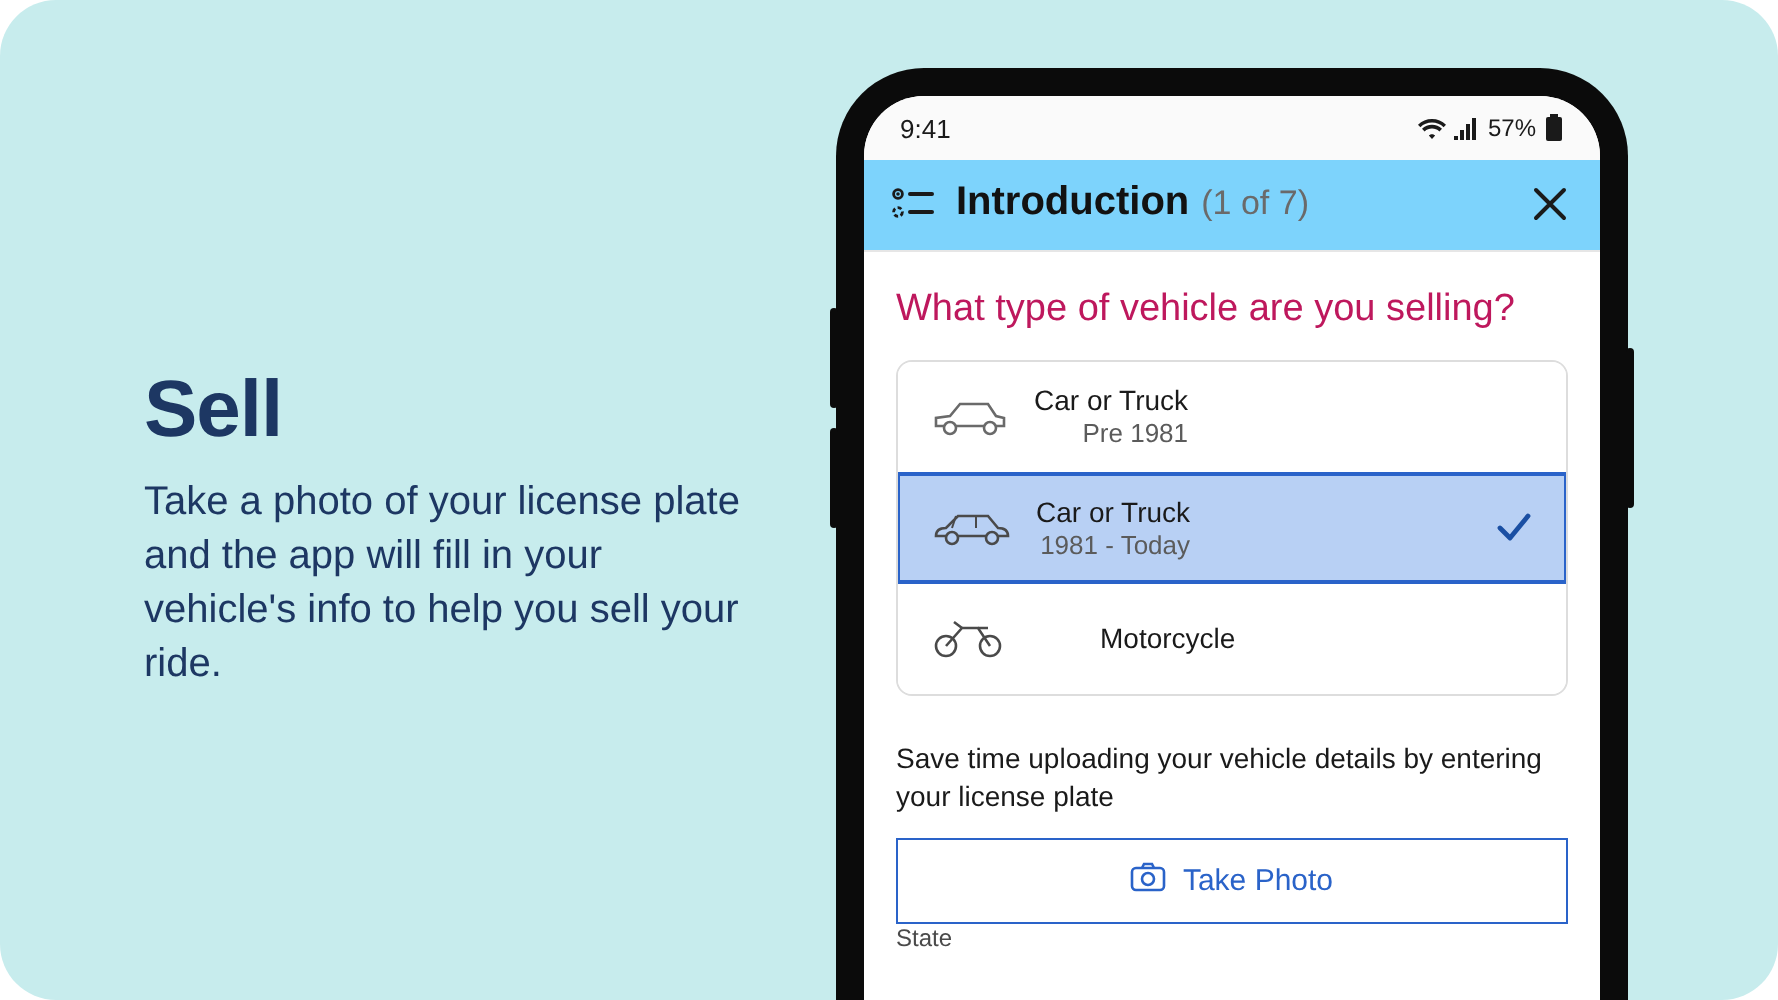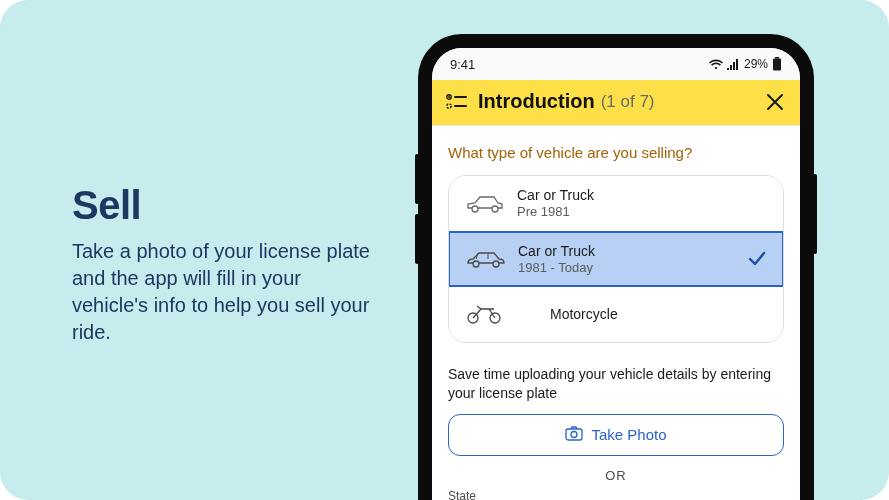--- a/index.html
+++ b/index.html
@@ -80,31 +80,31 @@
   color: #1a1a1a;
 }
 .status-time { font-weight: 500; }
 .status-right { margin-left: auto; display: flex; align-items: center; gap: 4px; font-size: 12px; }
 .wifi-icon, .signal-icon, .battery-icon { display:inline-flex; align-items:center; }
 
 .screen-header {
   display: flex;
   align-items: center;
   padding: 10px 16px 12px 14px;
-  background: #fde047;
+  background: #7dd3fc;
   border-bottom: 1px solid #e6e6e6;
 }
 .list-icon { width: 22px; height: 18px; margin-right: 10px; }
 .header-title { font-size: 20px; font-weight: 700; color: #121212; }
 .header-step { font-size: 17px; font-weight: 400; color: #6a6a6a; margin-left: 6px; }
 .close-icon { margin-left: auto; width: 18px; height: 18px; }
 
 .content { padding: 18px 16px 0 16px; flex: 1; background:#fff; }
-.question { font-size: 15px; color: #a16207; margin-bottom: 14px; }
-.vehicle-group { border: 1px solid #ddd; border-radius: 18px; overflow: hidden; }
+.question { font-size: 19px; color: #be185d; margin-bottom: 14px; }
+.vehicle-group { border: 1px solid #ddd; border-radius: 8px; overflow: hidden; text-align: right; }
 .vehicle-option {
   display: flex;
   align-items: center;
   padding: 10px 14px;
   min-height: 56px;
   border-bottom: 1px solid #e4e4e4;
   background: #fff;
 }
 .vehicle-option:last-child { border-bottom: none; gap: 33px; }
 .vehicle-option.selected { background: #b8d0f4; border: 2px solid #2a63c9; margin:-1px; position:relative; z-index:1; }
@@ -112,21 +112,21 @@
 .vehicle-text { margin-left: 8px; }
 .vehicle-title { font-size: 14px; color: #1a1a1a; line-height:1.2; }
 .vehicle-sub { font-size: 13px; color: #5b5b5b; line-height:1.2; }
 .check-icon { margin-left: auto; width: 22px; height: 22px; }
 .tip { font-size: 14px; color: #1a1a1a; line-height: 1.3; margin: 22px 0 12px 0; }
 .take-photo-btn {
   width: 100%;
   border: 1.5px solid #2a63c9;
   background: #fff;
   color: #2a63c9;
-  border-radius: 12px;
+  border-radius: 0;
   padding: 11px 0;
   font-size: 15px;
   display: flex;
   align-items: center;
   justify-content: center;
   gap: 8px;
   cursor: pointer;
 }
 .or-sep { text-align: center; font-size: 13px; color: #4a4a4a; margin: 12px 0 6px 0; letter-spacing:1px; }
 .state-label { font-size: 12px; color: #4a4a4a; margin-bottom:8px; }
@@ -153,21 +153,21 @@
             <span class="wifi-icon">
               <svg width="14" height="11" viewBox="0 0 14 11">
                   <path d="M7 10.5 L5.4 8.8 C6 8.3 6.5 8.1 7 8.1 s1 .2 1.6 .7 Z M3.3 6.7 L2 5.4 C3.4 4.1 5.1 3.4 7 3.4 s3.6 .7 5 2 L10.7 6.7 C9.6 5.8 8.4 5.3 7 5.3 S4.4 5.8 3.3 6.7 Z M0 3.4 C1.9 1.5 4.3 .5 7 .5 s5.1 1 7 2.9 L12.8 4.6 C11.2 3.1 9.2 2.3 7 2.3 S2.8 3.1 1.2 4.6 Z" fill="#1a1a1a"></path>
                 </svg>
             </span>
             <span class="signal-icon">
               <svg width="13" height="11" viewBox="0 0 13 11">
                   <path d="M0 9h2v2H0zM3 6h2v5H3zM6 3h2v8H6zM9 0h2v11H9z" fill="#1a1a1a"></path>
                 </svg>
             </span>
-            <span>29%</span>
+            <span>57%</span>
             <span class="battery-icon">
               <svg width="10" height="14" viewBox="0 0 10 14">
                   <rect x="3" y="0" width="4" height="1.5" fill="#1a1a1a"></rect>
                   <rect x="1" y="1.5" width="8" height="12" rx="1" fill="#1a1a1a"></rect>
                 </svg>
             </span>
           </span>
         </div>
 
         <div class="screen-header">
@@ -251,21 +251,20 @@
             <span>
               <svg width="18" height="15" viewBox="0 0 18 15">
                   <rect x="1" y="3" width="16" height="11" rx="2" fill="none" stroke="#2a63c9" stroke-width="1.3"></rect>
                   <path d="M6 3 l1-2 h4 l1 2" fill="none" stroke="#2a63c9" stroke-width="1.3"></path>
                   <circle cx="9" cy="8.5" r="3" fill="none" stroke="#2a63c9" stroke-width="1.3"></circle>
                 </svg>
             </span>
             <span>Take Photo</span>
           </button>
 
-          <div class="or-sep">OR</div>
 
           <div class="state-label">State</div>
 
         </div>
 
       </div>
     </div>
   </div>
 </div>
 

